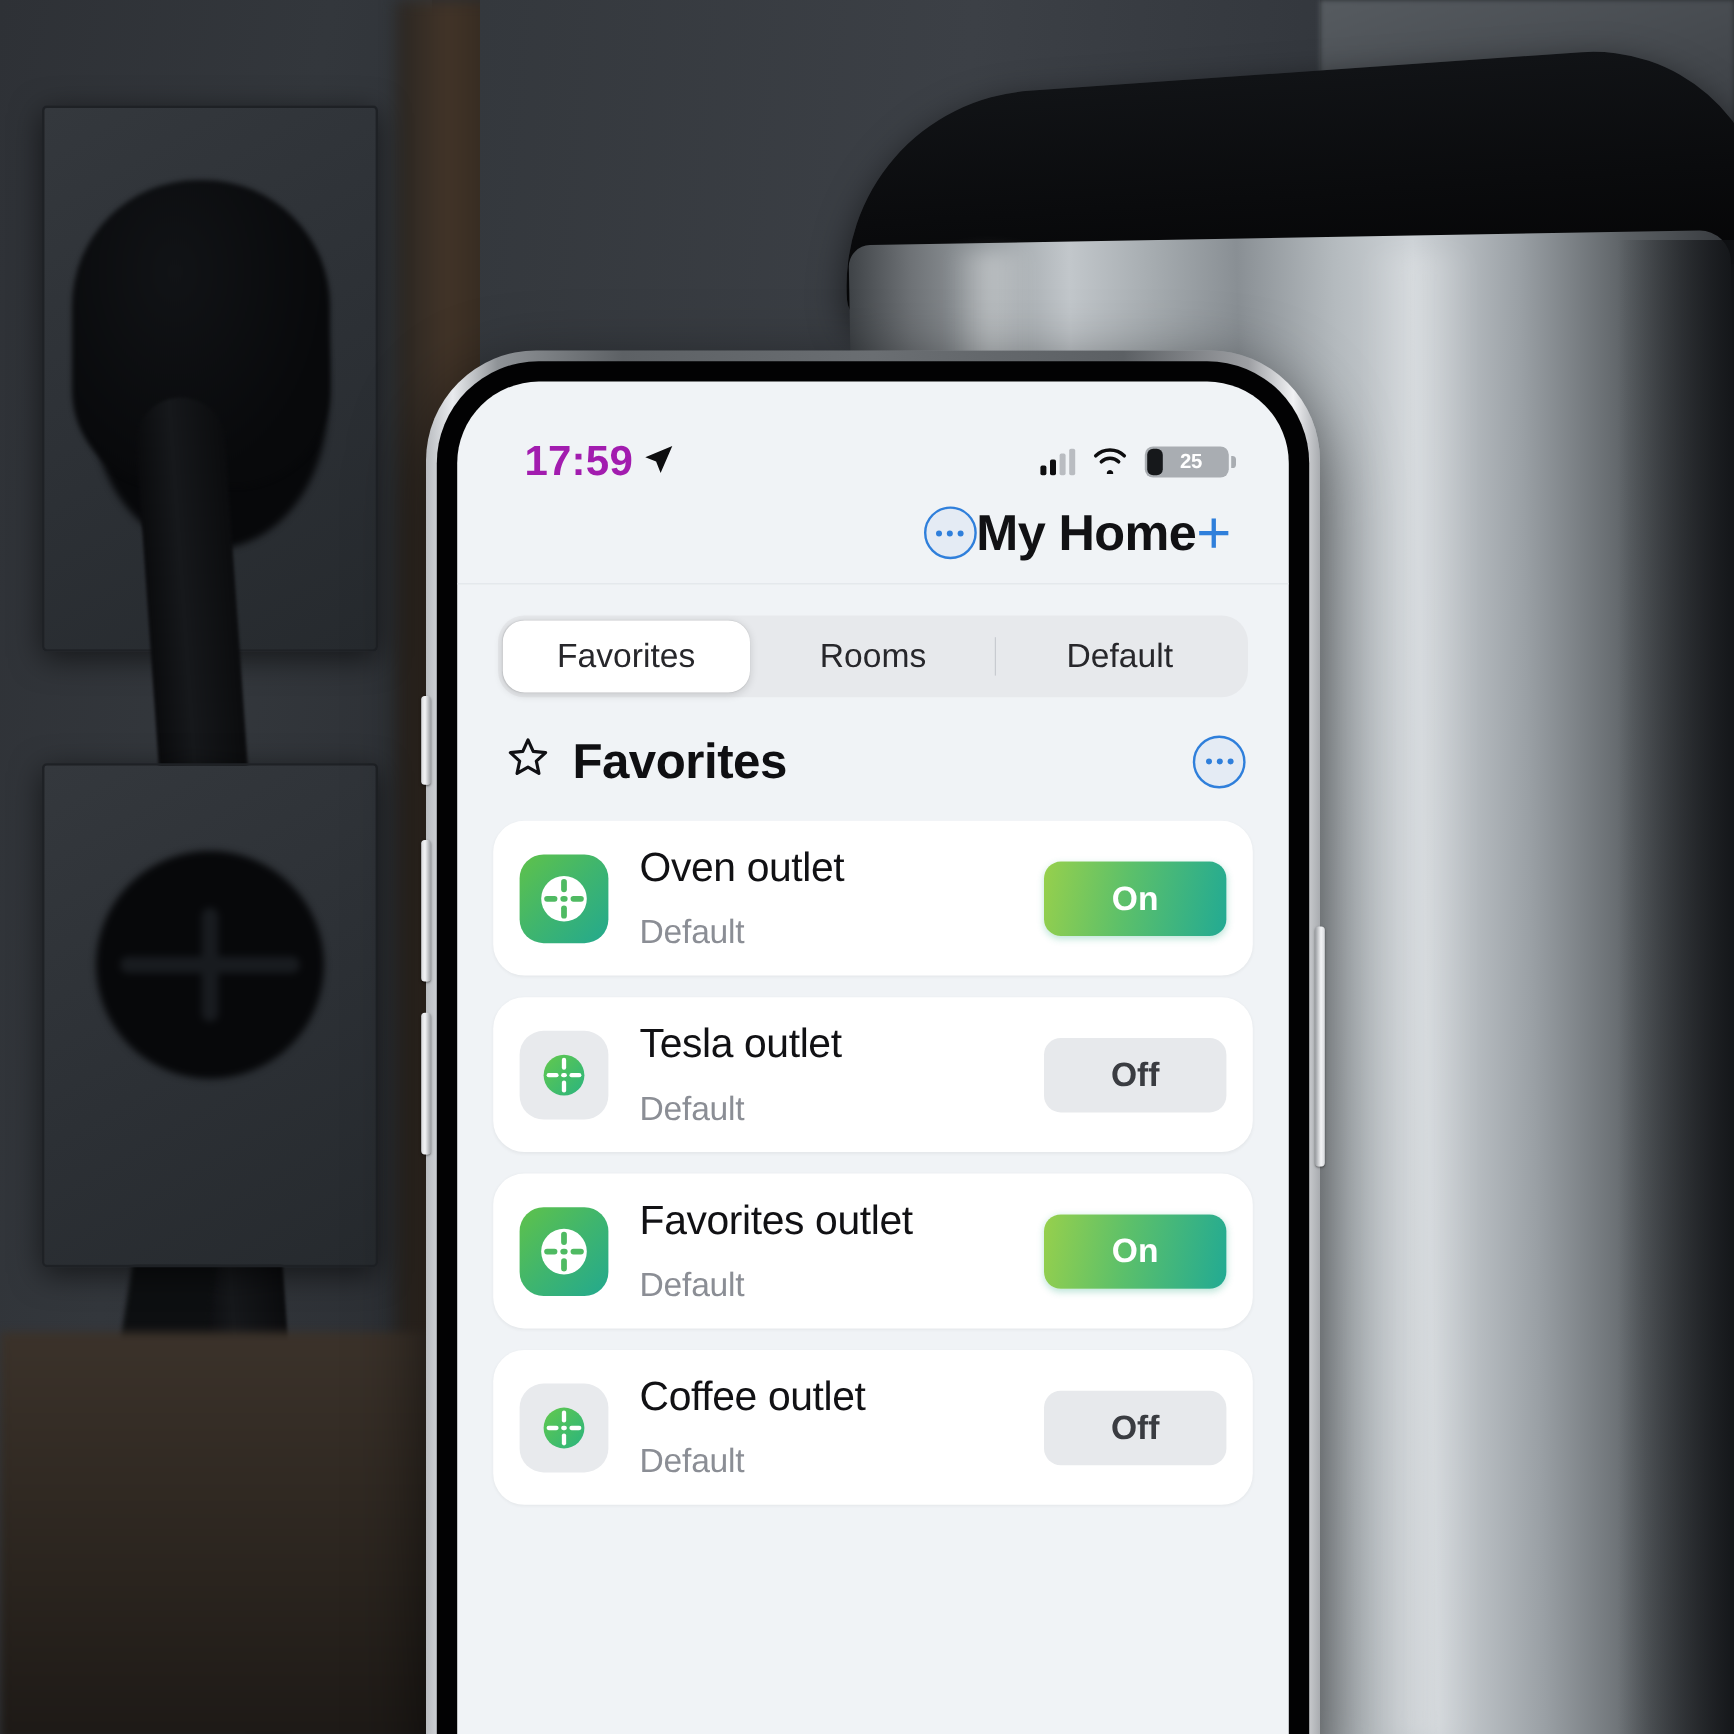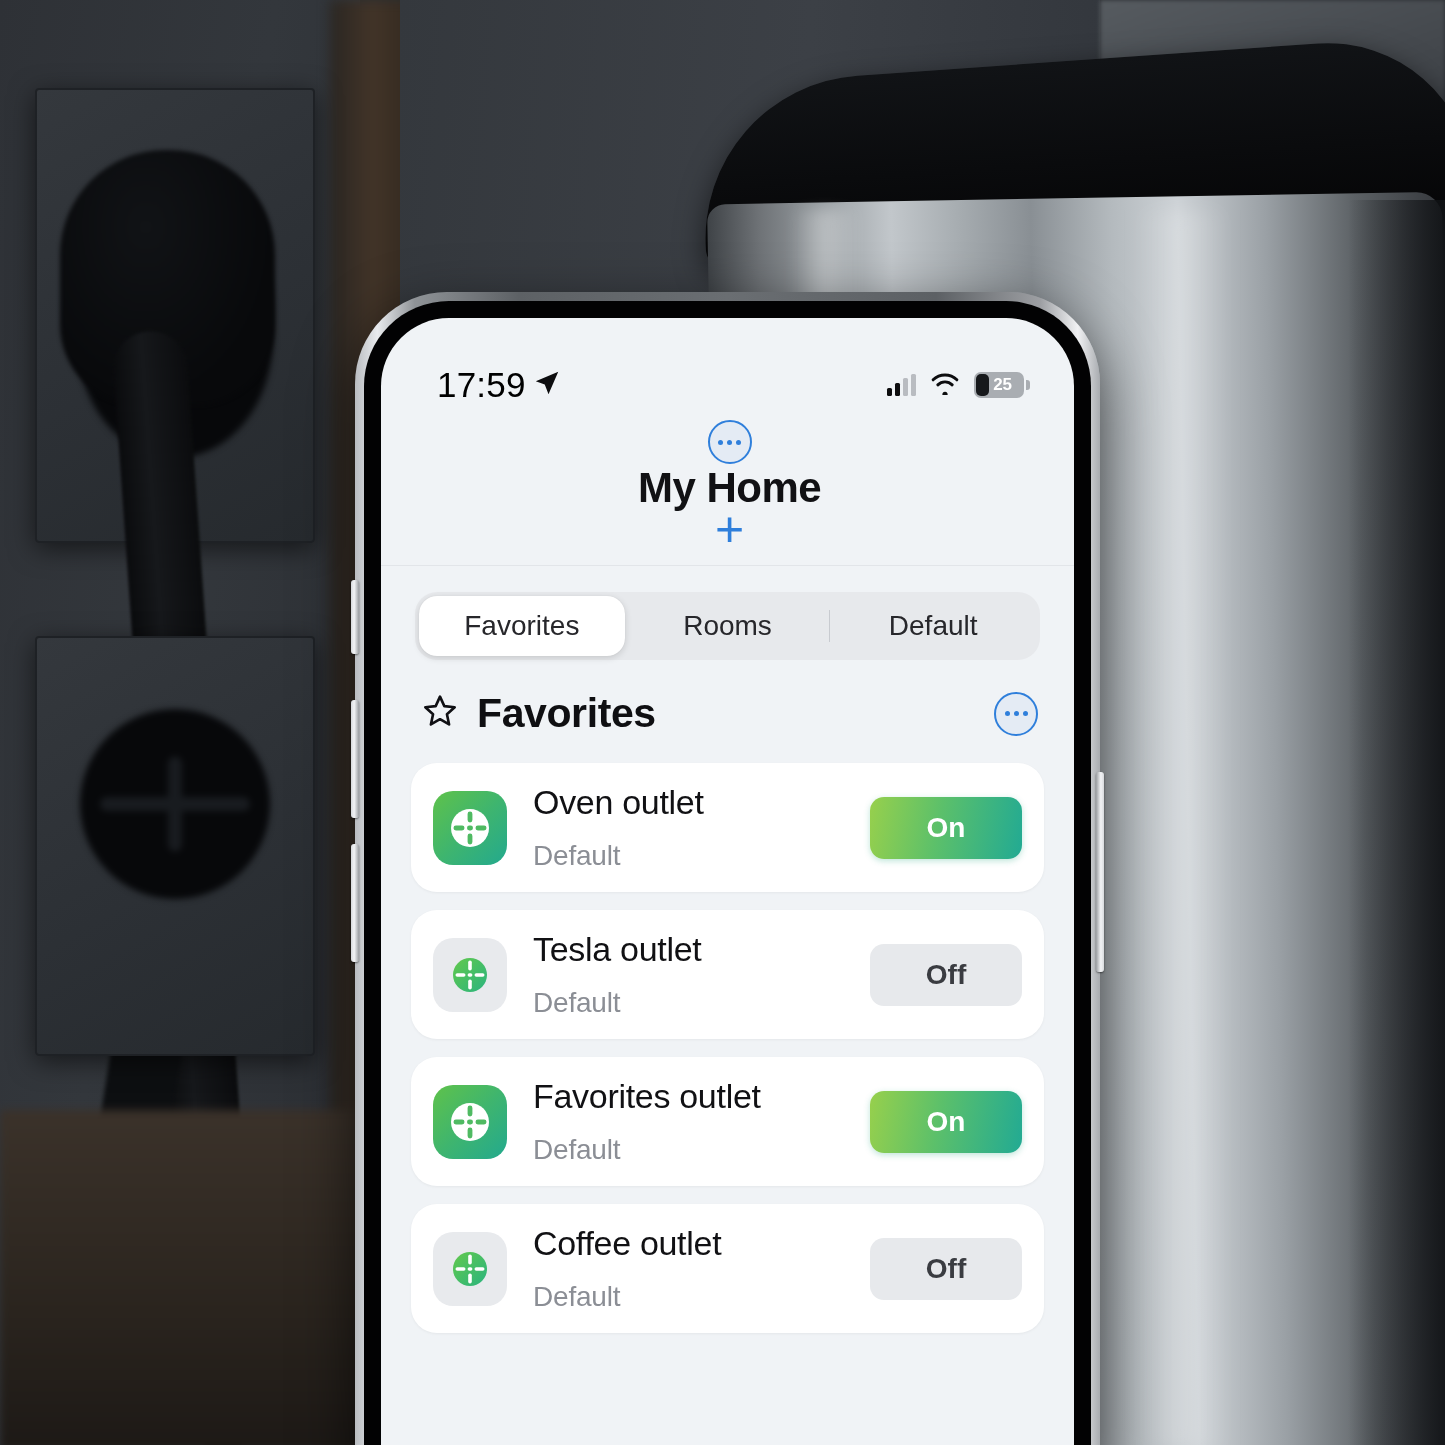--- a/index.html
+++ b/index.html
@@ -170,33 +170,33 @@
                 background: linear-gradient(90deg,#9a9da1 0%, #f3f4f6 60%, #d7d9dc 100%); }
 
   
   .statusbar {
     display: flex; align-items: center; justify-content: space-between;
     padding: 38px 50px 0 56px;
     height: 96px;
   }
   .sb-left { display: flex; align-items: center; gap: 6px; }
   .sb-time {
-    font-size: 35px; font-weight: 400; color: #000000;
+    font-size: 35px; font-weight: 700; color: #a21caf;
     letter-spacing: .2px;
   }
   .loc-arrow { display: block; }
   .sb-right { display: flex; align-items: center; gap: 13px; }
   .bars { display: flex; align-items: flex-end; gap: 3px; height: 22px; }
   .bars i { display: block; width: 5px; background: #0d0d0f; border-radius: 1.5px; }
   .bars i:nth-child(1) { height: 8px; }
   .bars i:nth-child(2) { height: 13px; }
   .bars i:nth-child(3) { height: 18px; background: #b9bcc1; }
   .bars i:nth-child(4) { height: 22px; background: #b9bcc1; }
   .battery {
-    position: relative; width: 50px; height: 26px;
+    position: relative; width: 70px; height: 26px;
     background: #a9adb2; border-radius: 7px;
     display: flex; align-items: center;
   }
   .battery::after {
     content: ""; position: absolute; right: -6px; top: 8px;
     width: 4px; height: 10px; background: #a9adb2;
     border-radius: 0 3px 3px 0;
   }
   .battery-fill {
     position: absolute; left: 2px; top: 2px; bottom: 2px;
@@ -206,21 +206,20 @@
     position: relative; z-index: 2; width: 100%;
     text-align: center; font-size: 17px; font-weight: 700;
     color: #ffffff; letter-spacing: -.3px; padding-left: 7px;
   }
 
   
   .navbar {
     display: flex; align-items: center; justify-content: flex-end;
     padding: 6px 48px 18px 52px;
     border-bottom: 1px solid #e2e5e9;
-    flex-direction: column;
   }
   .nav-title {
     font-size: 42px; font-weight: 600; color: #111114;
     letter-spacing: -.5px;
   }
   .circle-ellipsis {
     width: 44px; height: 44px; border-radius: 50%;
     border: 2.5px solid #2f7fdb;
     display: flex; align-items: center; justify-content: center;
     gap: 4px;

